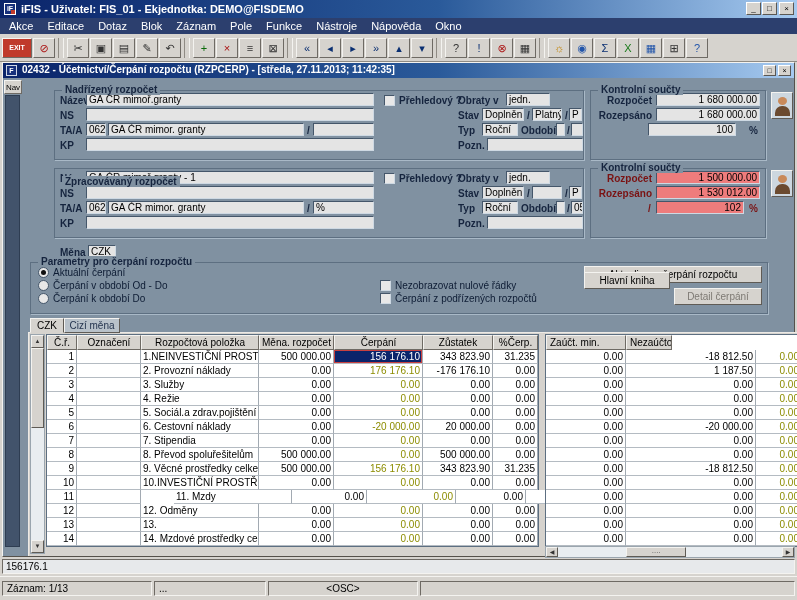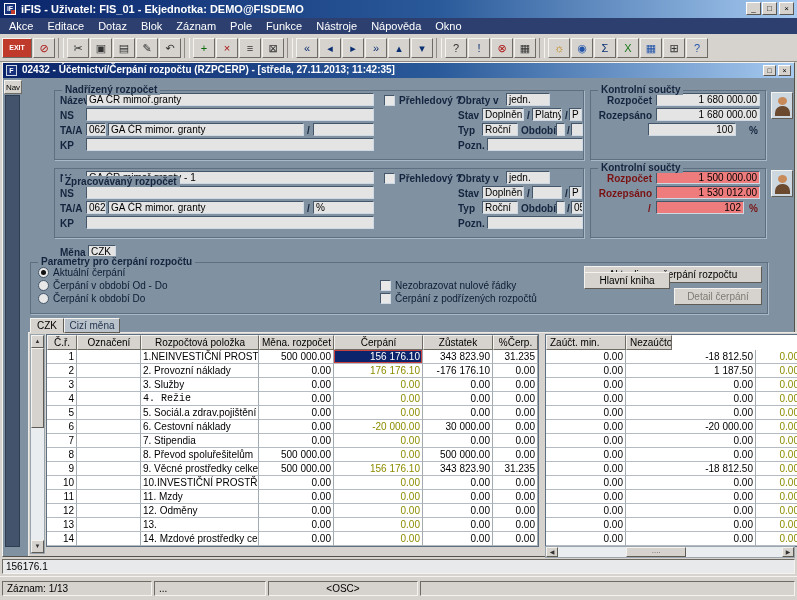--- a/index.html
+++ b/index.html
@@ -348,42 +348,42 @@
       <div class="gcell al" style="width: 64px;"></div>
       <div class="gcell al" style="width: 118px;">3.  Služby</div>
       <div class="gcell ar" style="width: 75px;">0.00</div>
       <div class="gcell ar olive" style="width: 89px;">0.00</div>
       <div class="gcell ar" style="width: 70px;">0.00</div>
       <div class="gcell ar" style="width: 45px;">0.00</div>
     </div>
     <div class="grow">
       <div class="gcell ar" style="width: 30px;">4</div>
       <div class="gcell al" style="width: 64px;"></div>
-      <div class="gcell al" style="width: 118px; font-family: Liberation Mono, monospace;">4.  Režie</div>
+      <div class="gcell al" style="width: 118px;">4.  Režie</div>
       <div class="gcell ar" style="width: 75px;">0.00</div>
       <div class="gcell ar olive" style="width: 89px;">0.00</div>
       <div class="gcell ar" style="width: 70px;">0.00</div>
       <div class="gcell ar" style="width: 45px;">0.00</div>
     </div>
     <div class="grow">
       <div class="gcell ar" style="width: 30px;">5</div>
       <div class="gcell al" style="width: 64px;"></div>
       <div class="gcell al" style="width: 118px;">5.  Sociál.a zdrav.pojištění</div>
       <div class="gcell ar" style="width: 75px;">0.00</div>
       <div class="gcell ar olive" style="width: 89px;">0.00</div>
       <div class="gcell ar" style="width: 70px;">0.00</div>
       <div class="gcell ar" style="width: 45px;">0.00</div>
     </div>
     <div class="grow">
       <div class="gcell ar" style="width: 30px;">6</div>
       <div class="gcell al" style="width: 64px;"></div>
       <div class="gcell al" style="width: 118px;">6.  Cestovní náklady</div>
       <div class="gcell ar" style="width: 75px;">0.00</div>
       <div class="gcell ar olive" style="width: 89px;">-20 000.00</div>
-      <div class="gcell ar" style="width: 70px;">30 000.00</div>
+      <div class="gcell ar" style="width: 70px;">20 000.00</div>
       <div class="gcell ar" style="width: 45px;">0.00</div>
     </div>
     <div class="grow">
       <div class="gcell ar" style="width: 30px;">7</div>
       <div class="gcell al" style="width: 64px;"></div>
       <div class="gcell al" style="width: 118px;">7.  Stipendia</div>
       <div class="gcell ar" style="width: 75px;">0.00</div>
       <div class="gcell ar olive" style="width: 89px;">0.00</div>
       <div class="gcell ar" style="width: 70px;">0.00</div>
       <div class="gcell ar" style="width: 45px;">0.00</div>
@@ -411,21 +411,21 @@
       <div class="gcell al" style="width: 64px;"></div>
       <div class="gcell al" style="width: 118px;">10.INVESTIČNÍ PROSTŘEDKY</div>
       <div class="gcell ar" style="width: 75px;">0.00</div>
       <div class="gcell ar olive" style="width: 89px;">0.00</div>
       <div class="gcell ar" style="width: 70px;">0.00</div>
       <div class="gcell ar" style="width: 45px;">0.00</div>
     </div>
     <div class="grow">
       <div class="gcell ar" style="width: 30px;">11</div>
       <div class="gcell al" style="width: 64px;"></div>
-      <div class="gcell al" style="width: 118px;">11.  Mzdy</div>
+      <div class="gcell al" style="width: 118px; margin-left: 33px;">11.  Mzdy</div>
       <div class="gcell ar" style="width: 75px;">0.00</div>
       <div class="gcell ar olive" style="width: 89px;">0.00</div>
       <div class="gcell ar" style="width: 70px;">0.00</div>
       <div class="gcell ar" style="width: 45px;">0.00</div>
     </div>
     <div class="grow">
       <div class="gcell ar" style="width: 30px;">12</div>
       <div class="gcell al" style="width: 64px;"></div>
       <div class="gcell al" style="width: 118px;">12.  Odměny</div>
       <div class="gcell ar" style="width: 75px;">0.00</div>

